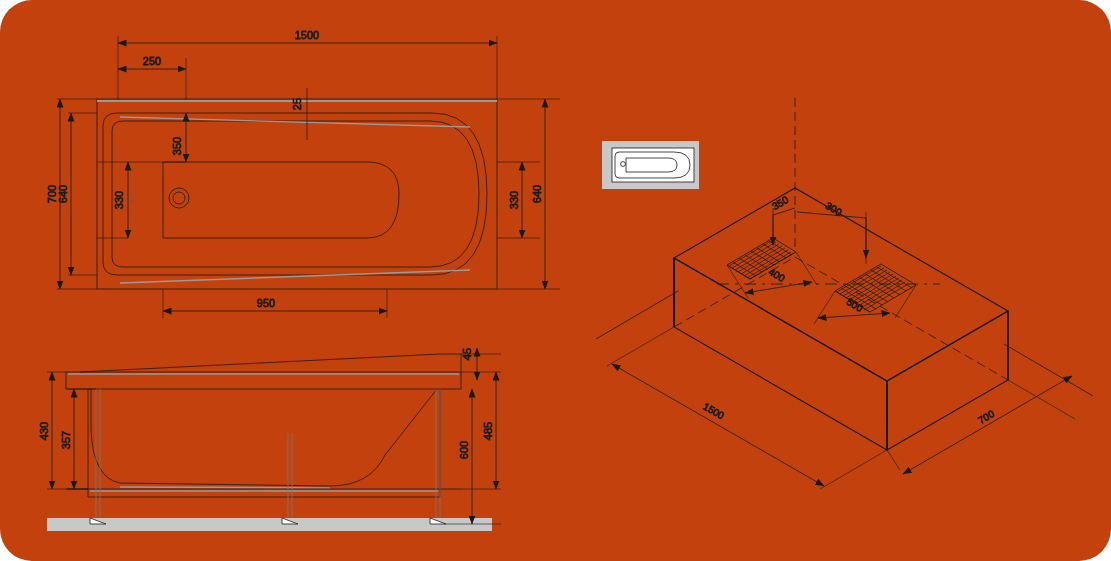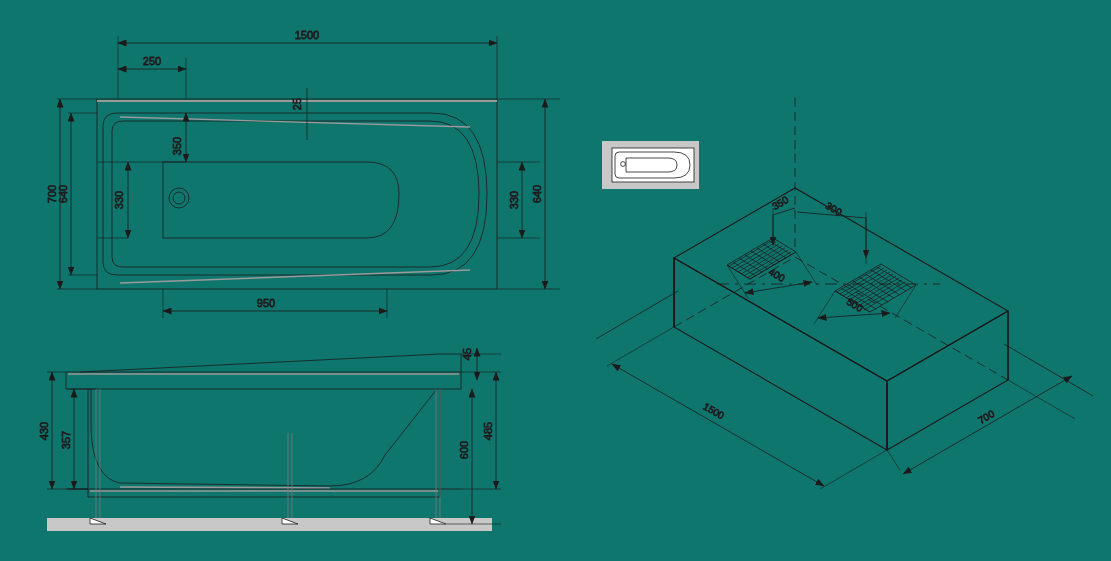--- a/index.html
+++ b/index.html
@@ -1,18 +1,18 @@
 <!DOCTYPE html>
 <html><head>
 <meta charset="utf-8">
 <style>
   html,body{margin:0;padding:0;background:#ffffff;}
   body{width:1111px;height:561px;overflow:hidden;
        font-family:"Liberation Sans", sans-serif;}
-  #sheet{position:relative;width:1111px;height:561px;background:#0f766e;}
+  #sheet{position:relative;width:1111px;height:561px;background:#c2410c;border-radius:32px;}
   svg{display:block;}
   .dimtxt{font-family:"Liberation Sans", sans-serif;font-size:11px;fill:#3a3a4a;}
   .dimtxt-sm{font-family:"Liberation Sans", sans-serif;font-size:10px;fill:#3a3a4a;}
 </style>
 </head>
 <body>
 
 <div id="sheet">
 
   <svg width="1111" height="561" viewBox="0 0 1111 561">

